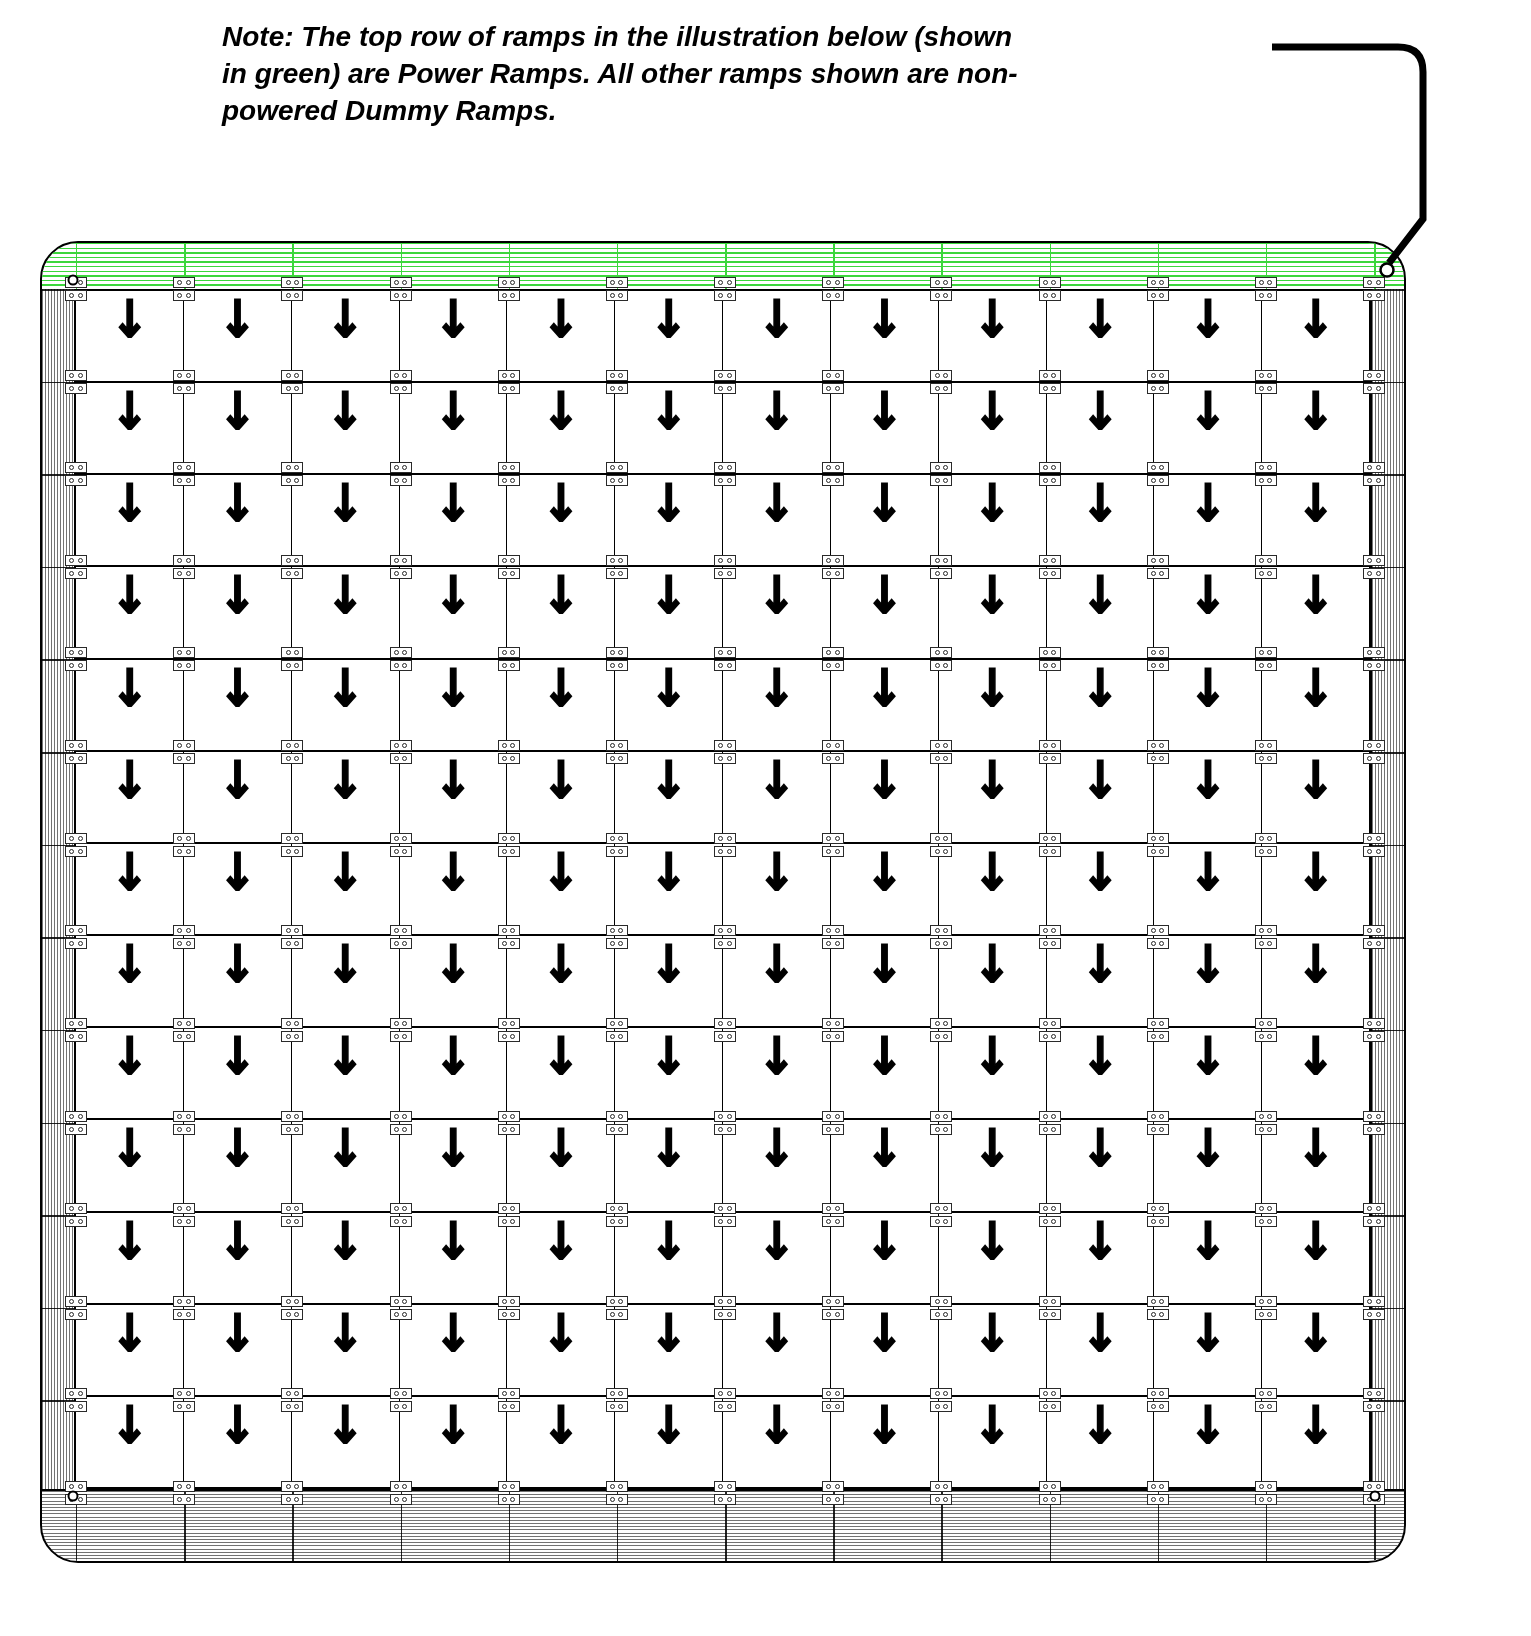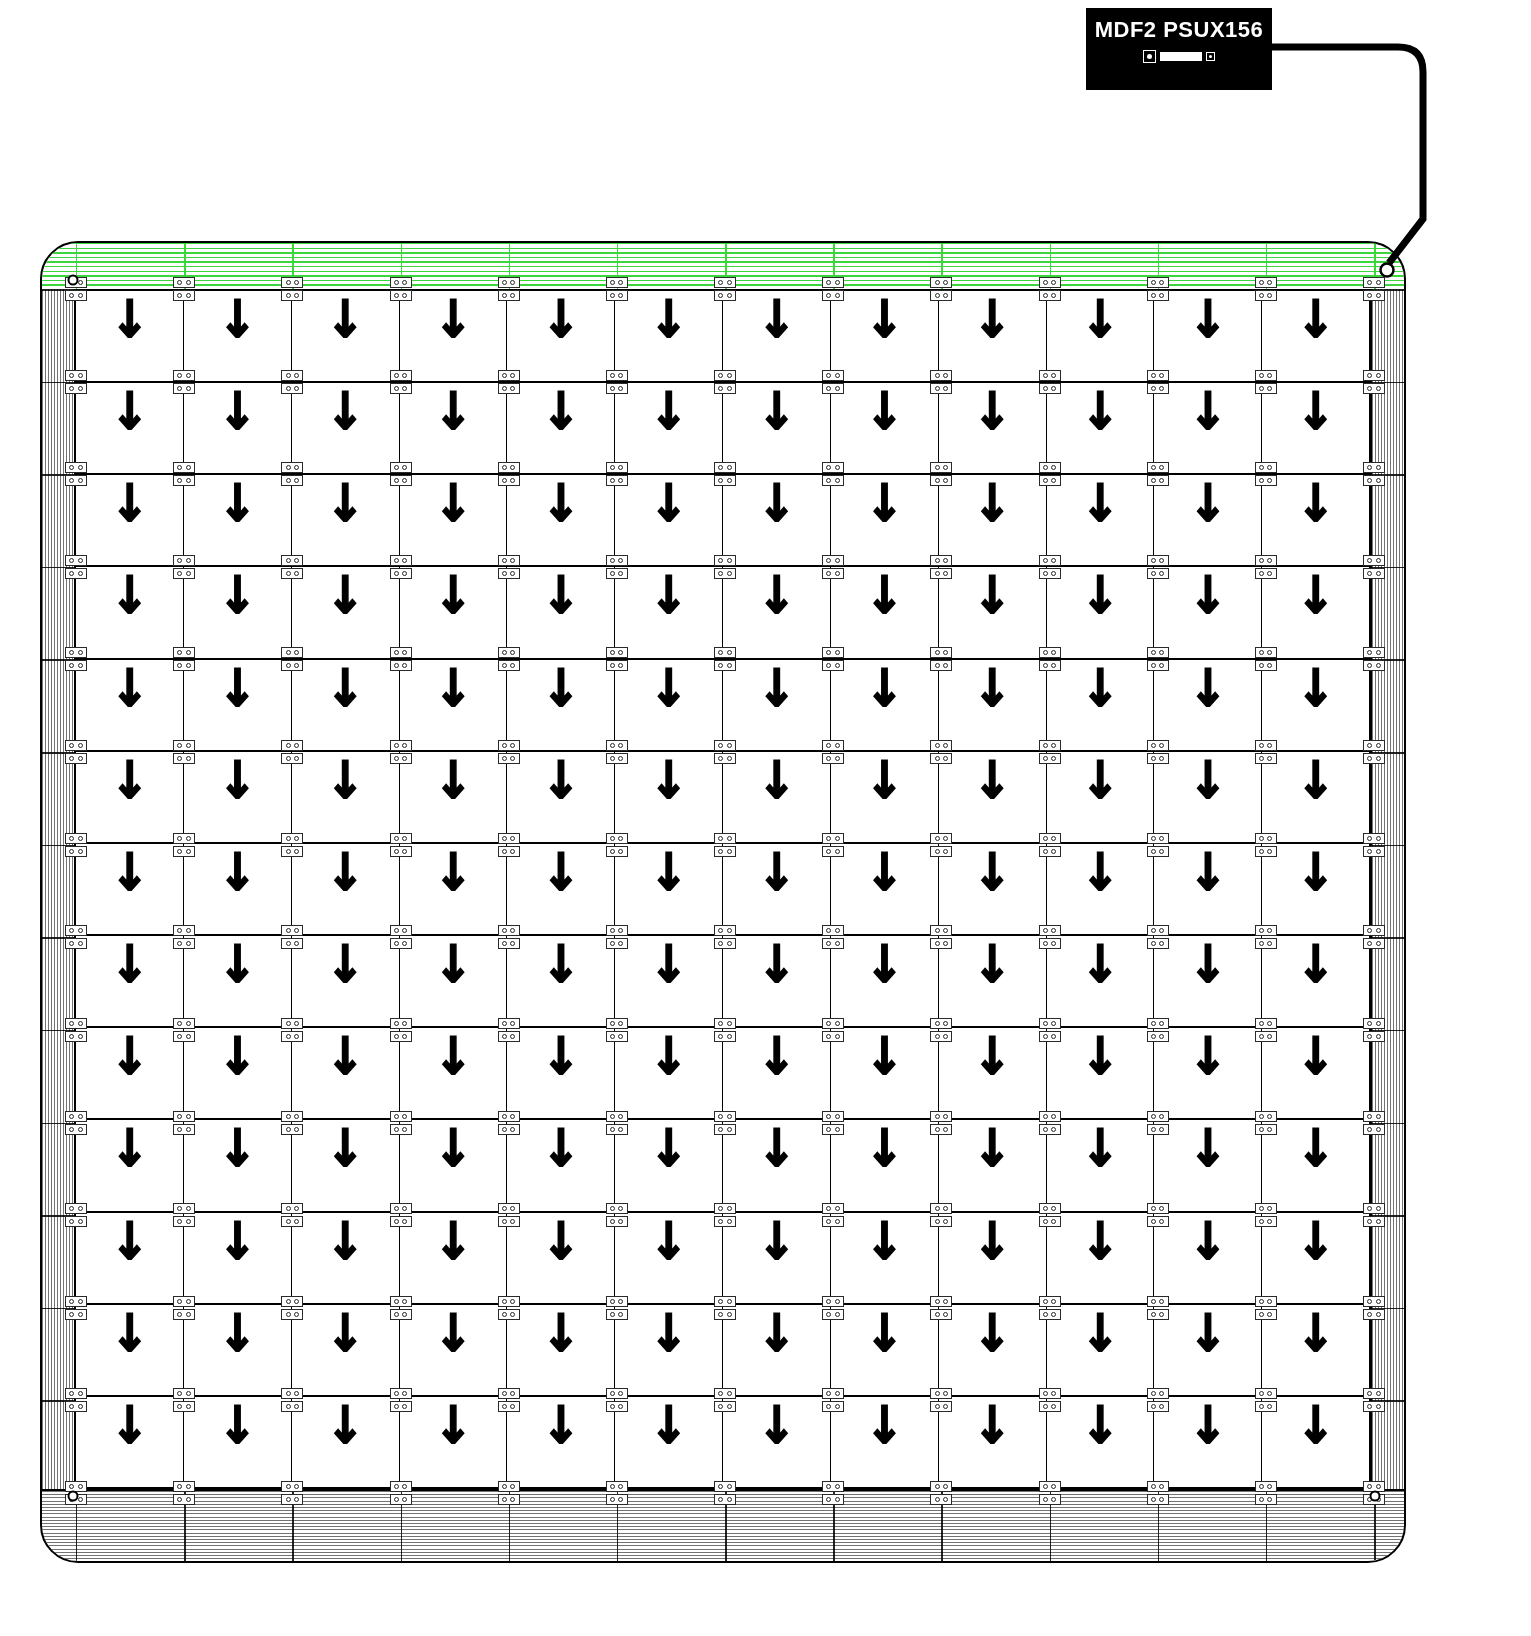--- a/index.html
+++ b/index.html
@@ -87,33 +87,22 @@
   .corner-dot {
     position:absolute; width:11px; height:11px; border:2px solid #000; border-radius:50%;
     background:#fff; transform:translate(-50%,-50%); z-index:7; box-sizing:border-box;
   }
 </style>
 </head>
 <body>
 
 <div class="canvas">
 
+  <p class="note">Note: The top row of ramps in the illustration below (shown in green) are Power Ramps. All other ramps shown are non-powered Dummy Ramps.</p>
 
-  <div class="psu-label">
-    <div class="psu-text">MDF2 PSUX156</div>
-    <div class="plug">
-      <span class="pdotbox">
-          <i></i>
-        </span>
-      <span class="pbar"></span>
-      <span class="pdotbox small">
-          <i></i>
-        </span>
-    </div>
-  </div>
 
   <svg class="cable" viewBox="0 0 1531 1636" xmlns="http://www.w3.org/2000/svg">
     <path d="M 1272 47 L 1398 47 Q 1423 47 1423 72 L 1423 219 L 1389 263" fill="none" stroke="#000" stroke-width="7"></path>
     <circle cx="1387" cy="270" r="6.5" fill="#fff" stroke="#000" stroke-width="2.5"></circle>
   </svg>
 
   <div class="grid">
     <div class="green-band"></div>
     <div class="band-left"></div>
     <div class="band-right"></div>

